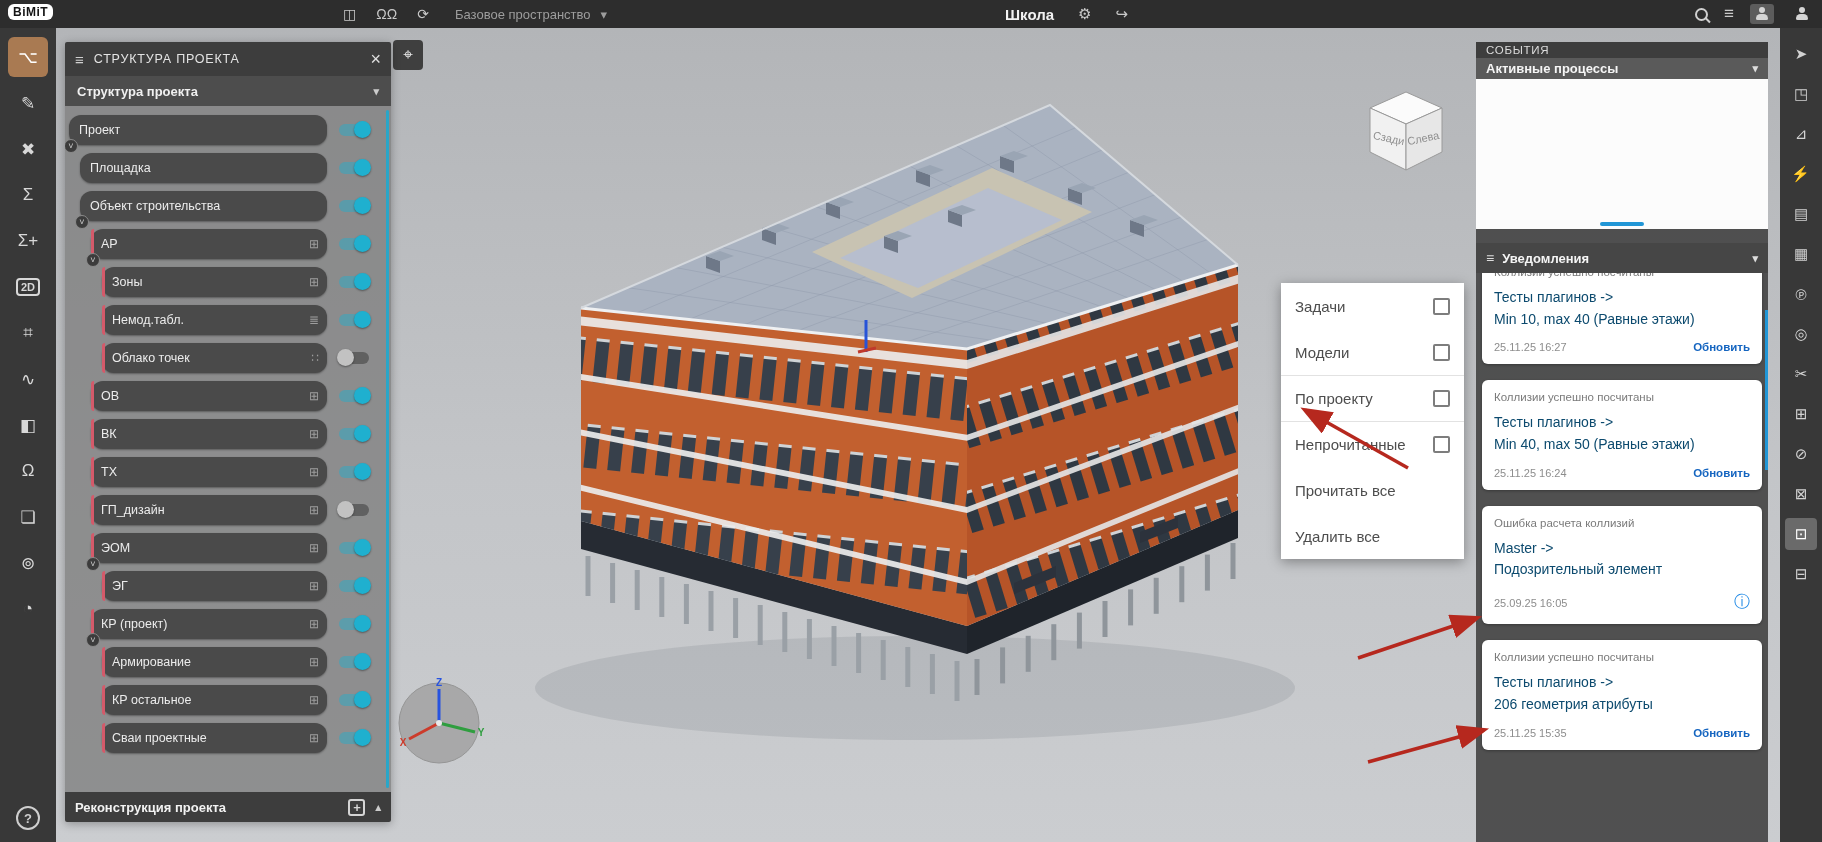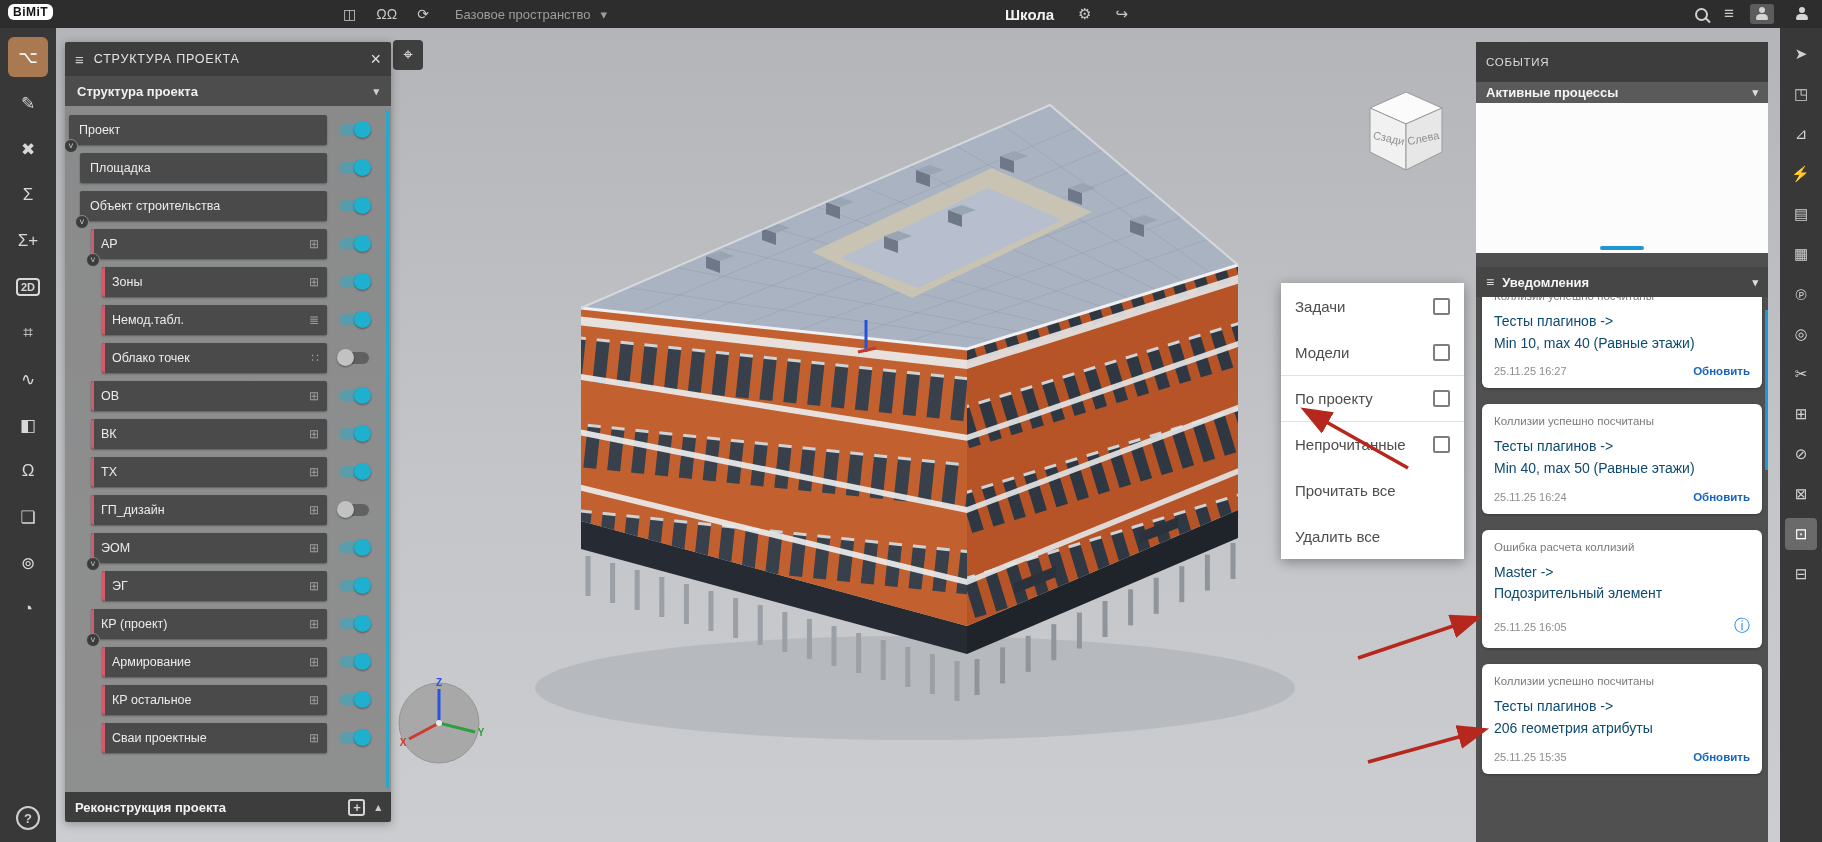--- a/index.html
+++ b/index.html
@@ -45,38 +45,38 @@
 .left-panel{position:absolute;left:65px;top:42px;width:326px;bottom:20px;z-index:10;display:flex;flex-direction:column;border-radius:2px;overflow:hidden;box-shadow:0 2px 10px rgba(0,0,0,.3)}
 .lp-header{height:34px;background:#3d3d3d;display:flex;align-items:center;padding:0 10px;gap:10px;flex:none}
 .lp-filter{color:#d0d0d0;font-size:15px}
 .lp-title{color:#e3e3e3;font-size:12.5px;letter-spacing:.8px;flex:1}
 .lp-close{color:#e0e0e0;font-size:18px;line-height:18px}
 .lp-section{height:30px;background:#4d4d4d;display:flex;align-items:center;padding:0 12px;color:#f0f0f0;font-size:13px;font-weight:bold;flex:none}
 .lp-section .chev{margin-left:auto;color:#ccc;font-size:11px}
 .lp-body{flex:1;background:rgba(125,125,125,.78);padding:8px 22px 8px 4px;position:relative;overflow:hidden}
 .lp-scroll{position:absolute;right:2px;top:4px;bottom:4px;width:3px;background:#2aa6c8;border-radius:2px}
 .tree-row{display:flex;align-items:center;height:32px;margin-bottom:6px}
-.tree-btn{flex:1;height:30px;background:#4a4a4a;border-radius:2px;display:flex;align-items:center;position:relative;color:#ececec;font-size:12.5px;padding:0 8px 0 10px;box-shadow:0 1px 2px rgba(0,0,0,.35)}
+.tree-btn{flex:1;height:30px;background:#4a4a4a;border-radius:12px;display:flex;align-items:center;position:relative;color:#ececec;font-size:12.5px;padding:0 8px 0 10px;box-shadow:0 1px 2px rgba(0,0,0,.35)}
 .strip{position:absolute;left:0;top:0;bottom:0;width:3px;background:#d45a6a;border-radius:4px 0 0 4px}
 .tree-label{flex:1;white-space:nowrap;overflow:hidden}
 .tree-ico{color:#9e9e9e;font-size:12px;margin-left:6px}
 .expander{position:absolute;left:-5px;bottom:-8px;width:14px;height:14px;border-radius:50%;background:#3c3c3c;border:1px solid #8a8a8a;color:#cfcfcf;font-size:9px;display:flex;align-items:center;justify-content:center;z-index:2}
 .switch{width:30px;height:12px;border-radius:7px;margin-left:12px;position:relative;flex:none}
 .switch.on{background:rgba(31,176,207,.45)}
 .switch.on .knob{position:absolute;right:-2px;top:-3px;width:17px;height:17px;border-radius:50%;background:#1fb0cf;box-shadow:0 1px 2px rgba(0,0,0,.4)}
 .switch.off{background:rgba(60,60,60,.55)}
 .switch.off .knob{position:absolute;left:-2px;top:-3px;width:17px;height:17px;border-radius:50%;background:#c2c2c2;box-shadow:0 1px 2px rgba(0,0,0,.4)}
 .lp-footer{height:30px;background:#3d3d3d;display:flex;align-items:center;padding:0 10px;color:#f2f2f2;font-size:13px;font-weight:bold;gap:10px;flex:none}
 .lp-footer .label{flex:1}
 .plus-box{width:17px;height:17px;border:2px solid #d5d5d5;border-radius:3px;color:#d5d5d5;font-size:13px;display:flex;align-items:center;justify-content:center;font-weight:bold}
 .chev-up{color:#ccc;font-size:11px}
 
 
 .events{position:absolute;left:1476px;width:292px;top:42px;bottom:0;background:rgba(72,72,72,.94);z-index:10;display:flex;flex-direction:column}
-.ev-title{height:40px;background:#3d3d3d;color:#dcdcdc;font-size:11.5px;letter-spacing:.7px;display:flex;align-items:center;padding:0 10px;flex:none}
+.ev-title{height:16px;background:#3d3d3d;color:#dcdcdc;font-size:11.5px;letter-spacing:.7px;display:flex;align-items:center;padding:0 10px;flex:none}
 .ev-active{height:21px;background:#5a5a5a;color:#f5f5f5;font-weight:bold;font-size:13px;display:flex;align-items:center;padding:0 10px;flex:none}
 .ev-active .chev,.ev-notif .chev{margin-left:auto;color:#ddd;font-size:11px}
 .ev-white{height:150px;background:#fcfcfc;position:relative;flex:none}
 .ev-hbar{position:absolute;bottom:3px;left:50%;transform:translateX(-50%);width:44px;height:4px;background:#2196d6;border-radius:2px}
 .ev-gap{height:14px;flex:none}
 .ev-notif{height:30px;background:#464646;color:#f5f5f5;font-weight:bold;font-size:13px;display:flex;align-items:center;padding:0 10px;gap:8px;flex:none}
 .ev-notif .nicon{color:#ddd;font-size:14px;font-weight:normal}
 .cards{flex:1;overflow:hidden;padding:8px 6px 6px;display:flex;flex-direction:column;gap:16px}
 .card{background:#fff;border-radius:6px;padding:11px 12px;flex:none;box-shadow:0 1px 3px rgba(0,0,0,.3)}
 .card-status{color:#7a7a7a;font-size:11.5px;margin-bottom:9px}
@@ -497,21 +497,21 @@
         <div class="card-foot">
           <span class="card-date">25.11.25 16:24</span>
           <span class="card-link">Обновить</span>
         </div>
       </div>
       <div class="card">
         <div class="card-status">Ошибка расчета коллизий</div>
         <div class="card-line">Master -&gt;</div>
         <div class="card-line">Подозрительный элемент</div>
         <div class="card-foot">
-          <span class="card-date">25.11.25 16:05</span>
+          <span class="card-date">25.09.25 16:05</span>
           <span class="card-info">ⓘ</span>
         </div>
       </div>
       <div class="card">
         <div class="card-status">Коллизии успешно посчитаны</div>
         <div class="card-line">Тесты плагинов -&gt;</div>
         <div class="card-line">206 геометрия атрибуты</div>
         <div class="card-foot">
           <span class="card-date">25.11.25 15:35</span>
           <span class="card-link">Обновить</span>

